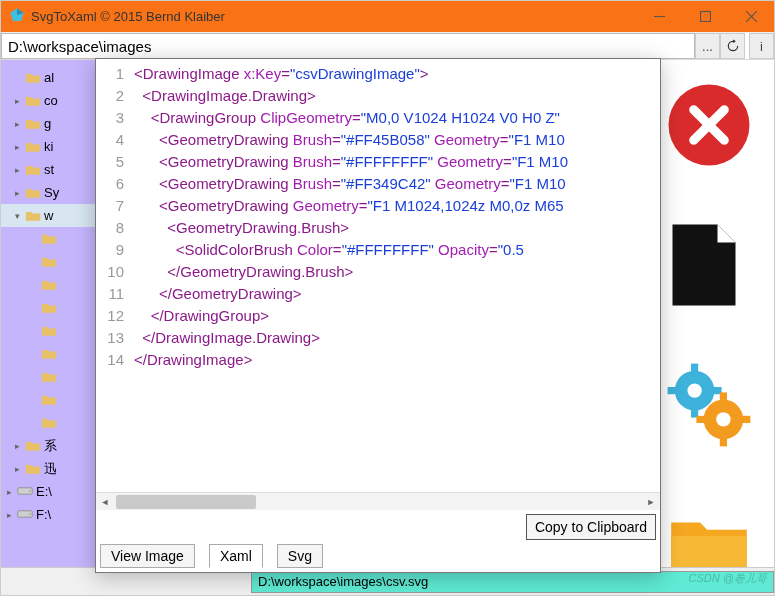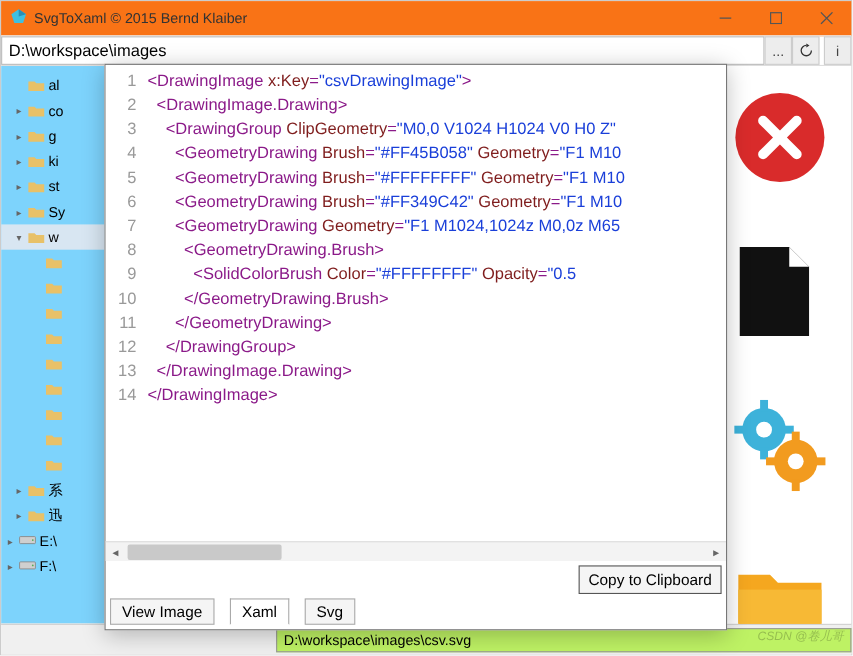--- a/index.html
+++ b/index.html
@@ -14,53 +14,53 @@
 .winbtn svg { width: 11px; height: 11px; }
 
 .toolbar { height: 27px; border-bottom: 1px solid #ddd; display: flex; align-items: stretch; }
 .path-input { flex: 1; border: 1px solid #bbb; background: #fff; padding: 2px 6px; font-size: 15px; font-family: sans-serif; }
 .tb-btn { width: 25px; display: flex; align-items: center; justify-content: center; border: 1px solid #ccc; background: #ededed; font-size: 13px; color: #444; }
 .tb-btn.info { margin-left: 4px; }
 .tb-btn.gear svg { width:14px; height:14px; }
 
 .body-area { flex: 1; display: flex; overflow: hidden; }
 
-.tree { width: 95px; background: #7dd3fc; border-right: 1px solid #eee; font-size: 13px; padding-top: 6px; }
+.tree { width: 95px; background: #c4b5fd; border-right: 1px solid #eee; font-size: 13px; padding-top: 6px; }
 .tree-item { display: flex; align-items: center; padding: 2px 0 2px 14px; height: 23px; overflow: hidden; }
 .tree-item .chev { width: 10px; font-size: 9px; color: #666; }
 .tree-item .folder { width: 16px; height: 14px; margin-right: 3px; }
 .tree-item.sel { background: #d8e6f2; }
 .tree-item.drive .folder { background:none; }
 .folder-ico { fill:#e8c168; }
 
 .tree-item svg { width:16px; height:14px; }
 .drive svg { width:16px; height:12px; }
 
 .icon-panel { flex: 1; background: #fff; position: relative; padding: 10px; }
 .big-icon { width: 90px; height: 90px; position: absolute; }
 .ic-x { right: 20px; top: 20px; }
 .ic-file { right: 25px; top: 160px; }
 .ic-gear { right: 20px; top: 300px; }
 .ic-fol { right: 20px; top: 440px; }
 
 .bottom-bar { height: 28px; border-top: 1px solid #ccc; display: flex; align-items: center; background: #f0f0f0; }
-.bottom-input { margin-left: 250px; flex: 1; border: 1px solid #999; background: #bef264; padding: 2px 6px; font-size: 13px; height: 22px; }
+.bottom-input { margin-left: 250px; flex: 1; border: 1px solid #999; background: #5eead4; padding: 2px 6px; font-size: 13px; height: 22px; }
 .watermark { position: absolute; right: 8px; bottom: 10px; font-size: 11px; color: rgba(0,0,0,0.22); z-index: 50; font-style: italic; }
 
 
 .child-win { position: absolute; left: 95px; top: 58px; width: 566px; height: 515px; background: #fff; border: 1px solid #777; box-shadow: 0 4px 20px rgba(0,0,0,0.25); display: flex; flex-direction: column; }
 .child-title { height: 32px; display: flex; align-items: center; padding-left: 8px; }
 .child-title .title { flex: 1; font-size: 13px; margin-left: 6px; }
 .code-area { flex: 1; display: flex; overflow: hidden; font-family: Consolas, monospace; font-size: 15px; line-height: 22px; }
 .gutter { background: #fff; color: #999; text-align: right; padding: 4px 8px 4px 6px; width: 36px; }
 .gutter div { height: 22px; }
 .code { flex: 1; overflow: hidden; padding: 4px 0 4px 2px; white-space: pre; }
 .code .l { height: 22px; }
 .tag { color: #8b1a89; }
-.attr { color: #7f1d1d; }
+.attr { color: #a21caf; }
 .val { color: #1a3fd9; }
 
 .hscroll { height: 18px; background: #f3f3f3; border-top: 1px solid #ddd; position: relative; }
 .hscroll .thumb { position: absolute; left: 20px; top: 2px; height: 14px; width: 140px; background: #c9c9c9; border-radius: 2px; }
 .hscroll .arr { position: absolute; top: 1px; width: 16px; height: 16px; font-size: 9px; color: #666; display:flex; align-items:center; justify-content:center;}
 .hscroll .arr.l { left: 1px; } .hscroll .arr.r { right: 1px; }
 
 .copy-row { display: flex; justify-content: flex-end; padding: 4px; }
 .copy-btn { border: 1px solid #555; background: #f5f5f5; padding: 4px 8px; font-size: 14px; }
 

